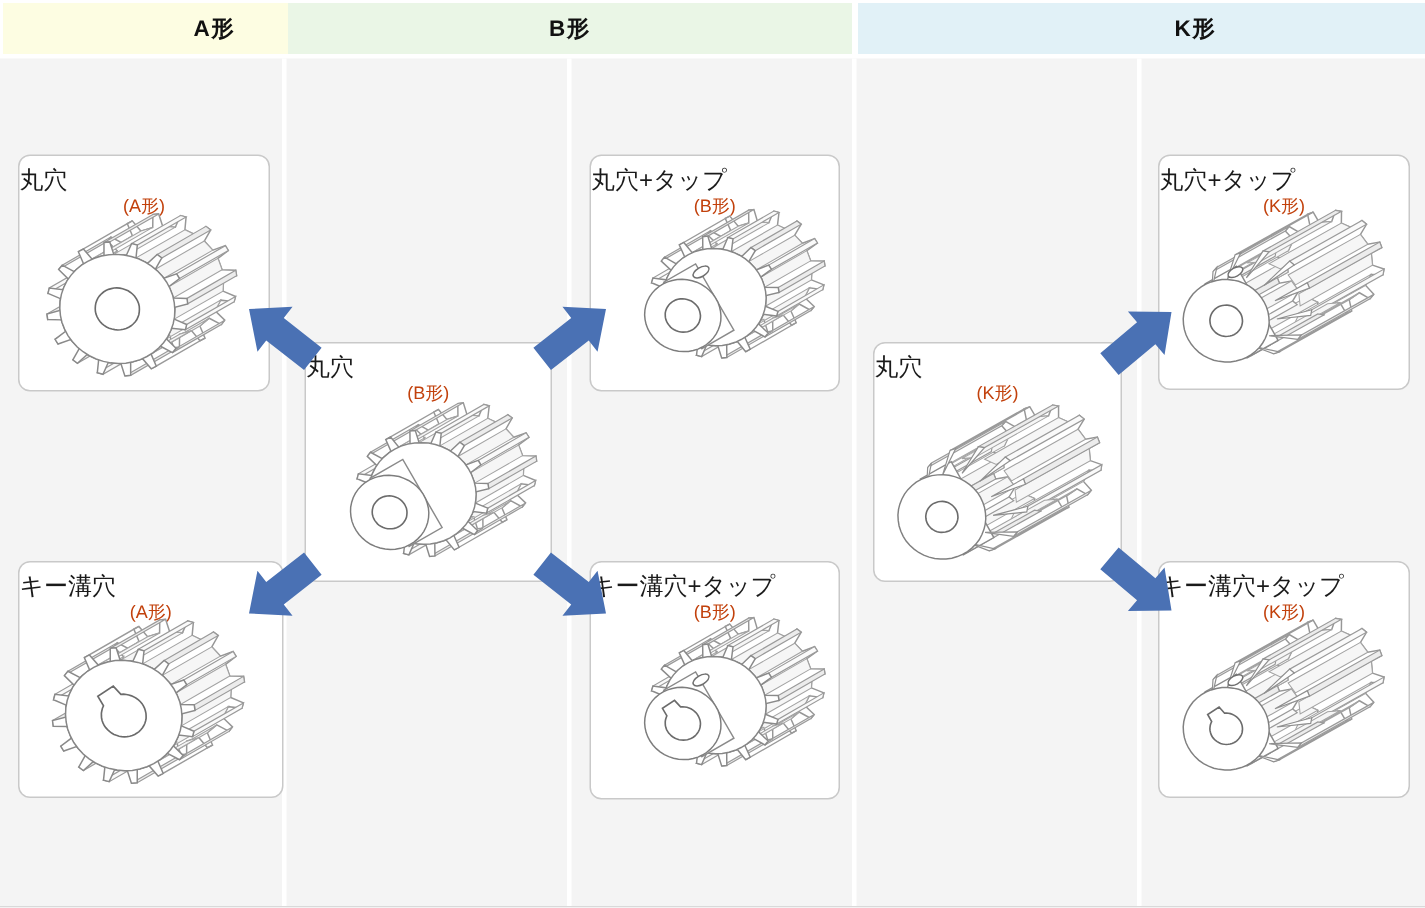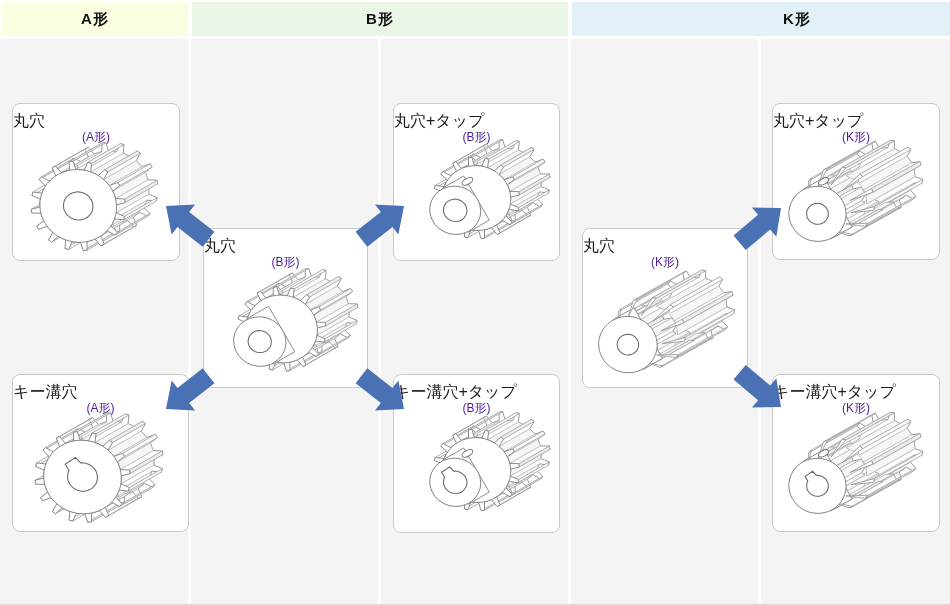--- a/index.html
+++ b/index.html
@@ -1,36 +1,36 @@
 <!DOCTYPE html>
 <html><head>
 <meta charset="utf-8">
 <style>
   html,body{margin:0;padding:0;}
   body{font-family:"Liberation Sans","DejaVu Sans",sans-serif;background:#fff;}
   .canvas{position:relative;width:950px;height:605px;background:#fff;overflow:hidden;}
   .hdr{position:absolute;top:2px;height:34px;display:flex;align-items:center;justify-content:center;
        font-weight:bold;font-size:15px;color:#111;letter-spacing:1px;}
-  .hdr-a{left:2px;width:186px;}
+  .hdr-a{left:2px;width:186px;padding-left:48px;}
   .hdr-b{left:192px;width:376px;}
   .hdr-k{left:572px;width:378px;padding-left:36px;}
   .body-area{position:absolute;left:0;top:39px;width:950px;height:566px;background:#f4f4f4;}
   .divider{position:absolute;top:39px;height:566px;width:3px;background:#fff;z-index:1;}
   .dv1{left:188px;} .dv2{left:378px;} .dv3{left:568px;} .dv4{left:758px;}
   .card{position:absolute;background:#fff;border:1px solid #c9c9c9;border-radius:8px;z-index:2;box-sizing:border-box;}
   .c0{left:12px;top:103px;width:168px;height:158px;}
   .c1{left:12px;top:374px;width:177px;height:158px;}
   .c2{left:203px;top:228px;width:165px;height:160px;}
   .c3{left:393px;top:103px;width:167px;height:158px;}
   .c4{left:393px;top:374px;width:167px;height:159px;}
   .c5{left:582px;top:228px;width:166px;height:160px;}
   .c6{left:772px;top:103px;width:168px;height:157px;}
   .c7{left:772px;top:374px;width:168px;height:158px;}
   .card .t{margin-top:8px;text-align:left;font-weight:normal;font-size:16px;line-height:1.15;color:#1a1a1a;}
-  .card .s{text-align:center;font-size:12px;line-height:1.3;color:#4c1d95;}
+  .card .s{text-align:center;font-size:12px;line-height:1.3;color:#c2410c;}
   svg.gear{position:absolute;left:0;bottom:0;width:100%;height:118px;overflow:visible;display:block;}
   svg.overlay{position:absolute;left:0;top:0;width:950px;height:605px;z-index:5;pointer-events:none;}
   .bottom-rule{position:absolute;left:0;bottom:0;width:100%;height:1px;background:#d9d9d9;z-index:6;}
 </style>
 </head>
 <body>
 
 <div class="canvas">
 
   <div class="hdr hdr-a" style="background: rgb(253, 253, 226);">

